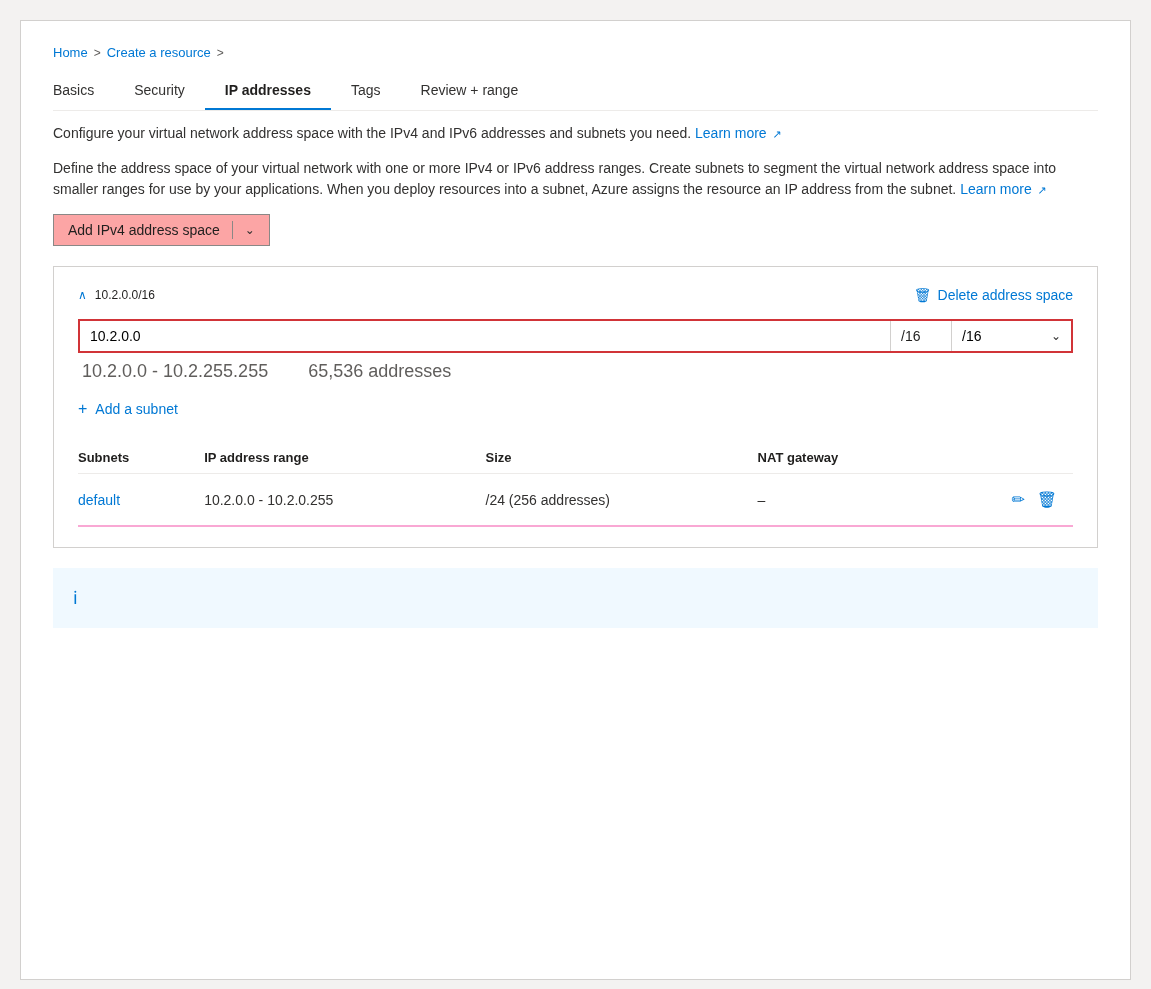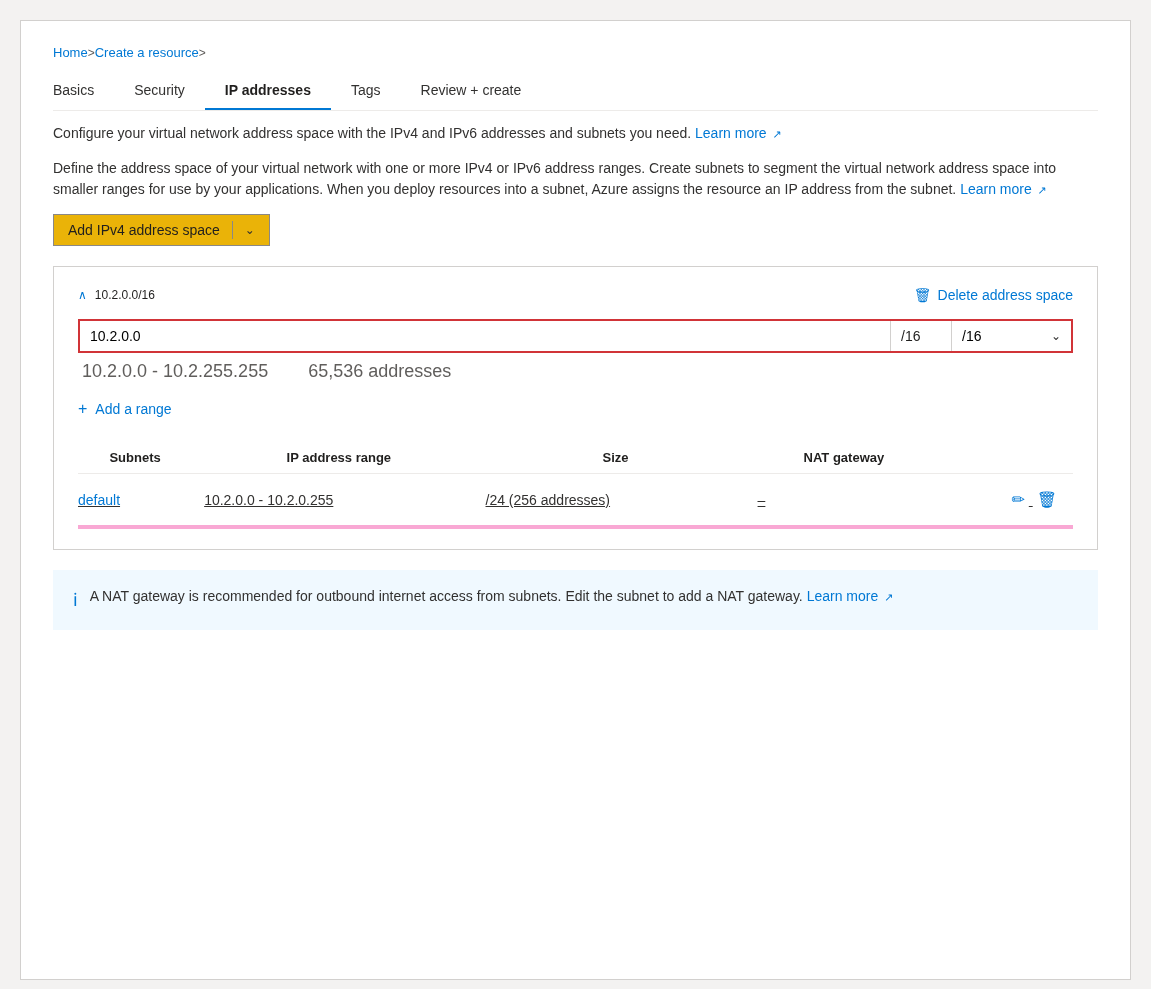--- a/index.html
+++ b/index.html
@@ -15,20 +15,21 @@
     .container {
       background: #fff;
       border: 1px solid #d2d0ce;
       width: 1111px;
       min-height: 960px;
       padding: 24px 32px 32px 32px;
     }
     .breadcrumb {
       display: flex;
       align-items: center;
+      gap: 6px;
       font-size: 13px;
       margin-bottom: 12px;
     }
     .breadcrumb a {
       color: #0078d4;
       text-decoration: none;
     }
     .breadcrumb-sep {
       color: #605e5c;
       font-size: 12px;
@@ -89,21 +90,21 @@
       text-decoration: none;
     }
     .ext-link-icon {
       font-size: 11px;
       margin-left: 2px;
     }
     .add-btn {
       display: inline-flex;
       align-items: center;
       border: 1px solid #8a8886;
-      background: #eab308;
+      background: #fca5a5;
       padding: 6px 14px;
       font-size: 14px;
       cursor: pointer;
       color: #201f1e;
       margin-bottom: 20px;
       gap: 8px;
     }
     .add-btn .divider {
       width: 1px;
       height: 18px;
@@ -218,33 +219,32 @@
     }
     .add-subnet-btn .plus {
       font-size: 16px;
       font-weight: 300;
     }
     .subnet-table {
       width: 100%;
       border-collapse: collapse;
     }
     .subnet-table th {
-      text-align: center;
+      text-align: left;
       font-size: 13px;
       font-weight: 600;
       color: #201f1e;
       padding: 8px 12px 8px 0;
       border-bottom: 1px solid #edebe9;
     }
     .subnet-table td {
       padding: 12px 12px 12px 0;
       font-size: 14px;
       color: #323130;
-      border-bottom: 4px solid #f9a8d4;
-      text-decoration: underline;
+      border-bottom: 2px solid #f9a8d4;
     }
     .subnet-table td.link-cell a {
       color: #0078d4;
       text-decoration: none;
     }
     .action-icon-btn {
       background: none;
       border: none;
       cursor: pointer;
       color: #0078d4;
@@ -287,21 +287,21 @@
   </div>
 
   
 
   
   <div class="tabs">
     <button class="tab">Basics</button>
     <button class="tab">Security</button>
     <button class="tab active">IP addresses</button>
     <button class="tab">Tags</button>
-    <button class="tab">Review + create</button>
+    <button class="tab">Review + range</button>
   </div>
 
   
   <p class="description-block">
     <span>Configure your virtual network address space with the IPv4 and IPv6 addresses and subnets you need.</span>
     <a href="#"> <span>Learn more</span> <span class="ext-link-icon">↗</span></a>
   </p>
 
   
   <p class="description-block">
@@ -344,21 +344,21 @@
       </div>
     </div>
 
     <div class="range-info">
       <span>10.2.0.0 - 10.2.255.255</span>
       <span>65,536 addresses</span>
     </div>
 
     <button class="add-subnet-btn">
       <span class="plus">+</span>
-      <span>Add a range</span>
+      <span>Add a subnet</span>
     </button>
 
     <table class="subnet-table">
       <thead>
         <tr>
           <th>Subnets</th>
           <th>IP address range</th>
           <th>Size</th>
           <th>NAT gateway</th>
           <th></th>
@@ -381,19 +381,15 @@
             </button>
           </td>
         </tr>
       </tbody>
     </table>
   </div>
 
   
   <div class="info-banner">
     <span class="info-icon">ℹ</span>
-    <span class="info-text">
-      <span>A NAT gateway is recommended for outbound internet access from subnets. Edit the subnet to add a NAT gateway.</span>
-      <a href="#"> <span>Learn more</span> <span class="ext-link-icon">↗</span></a>
-    </span>
   </div>
 
 </div>
 
 </body></html>

